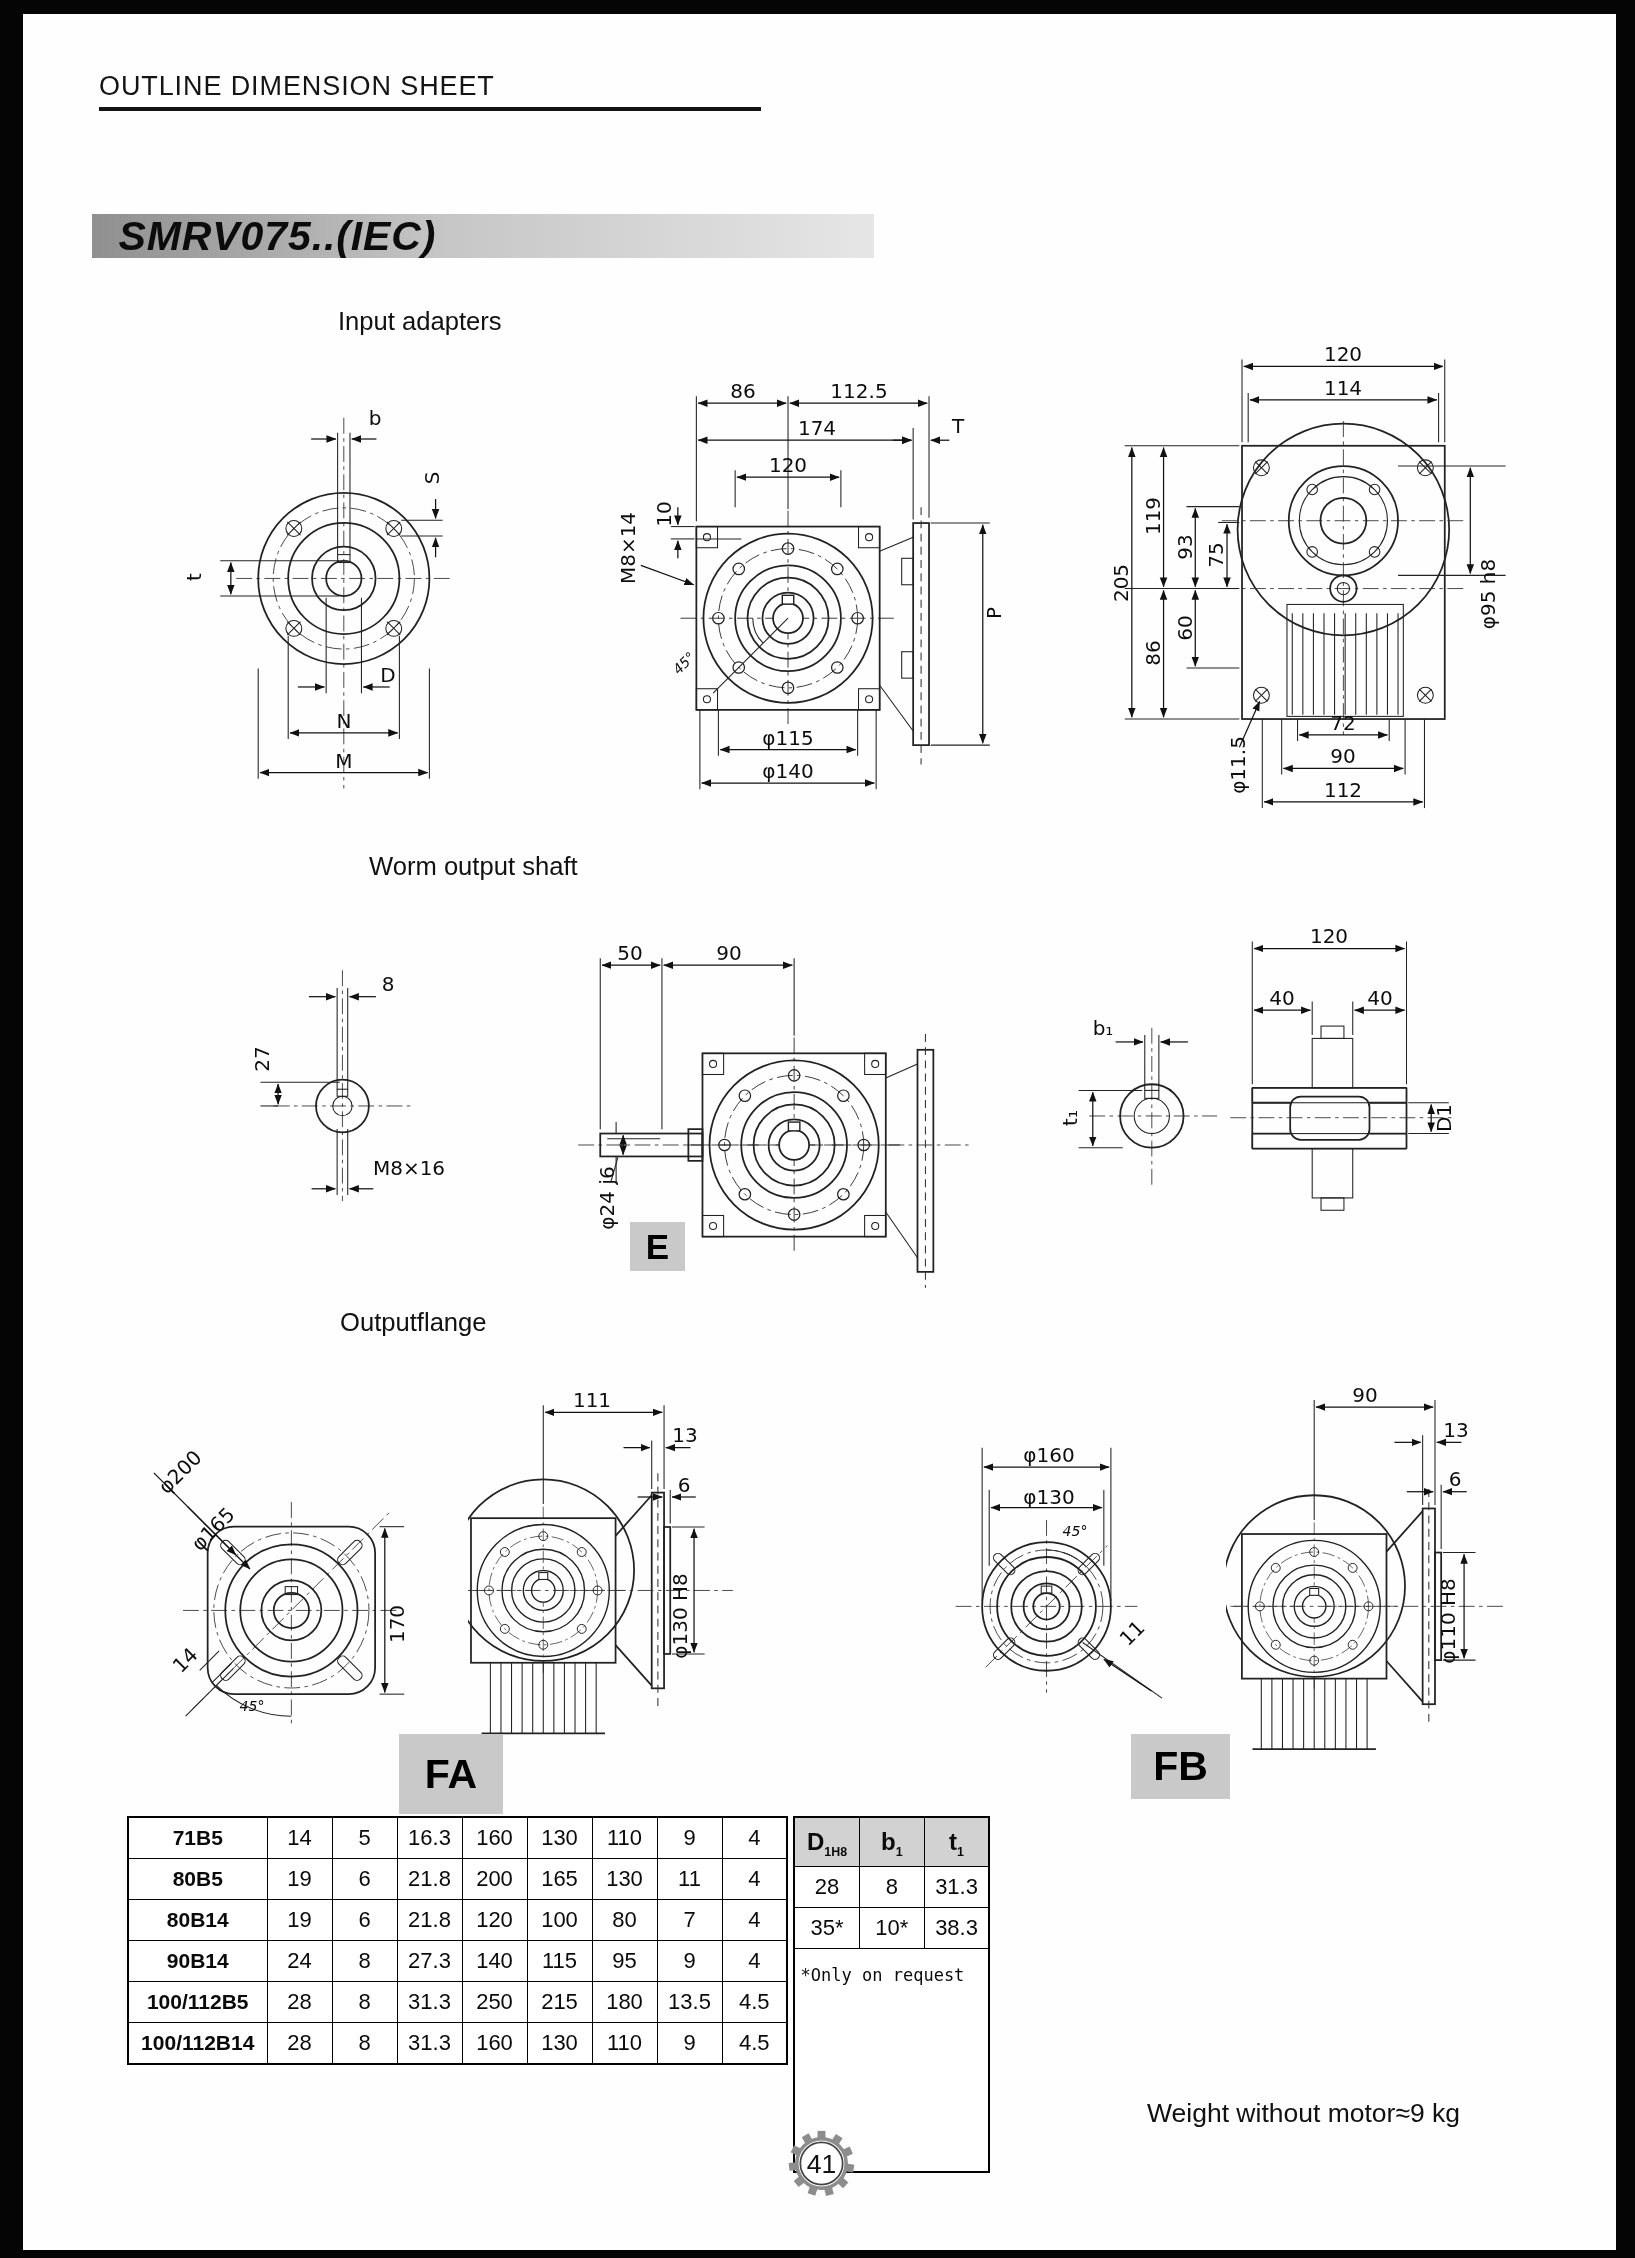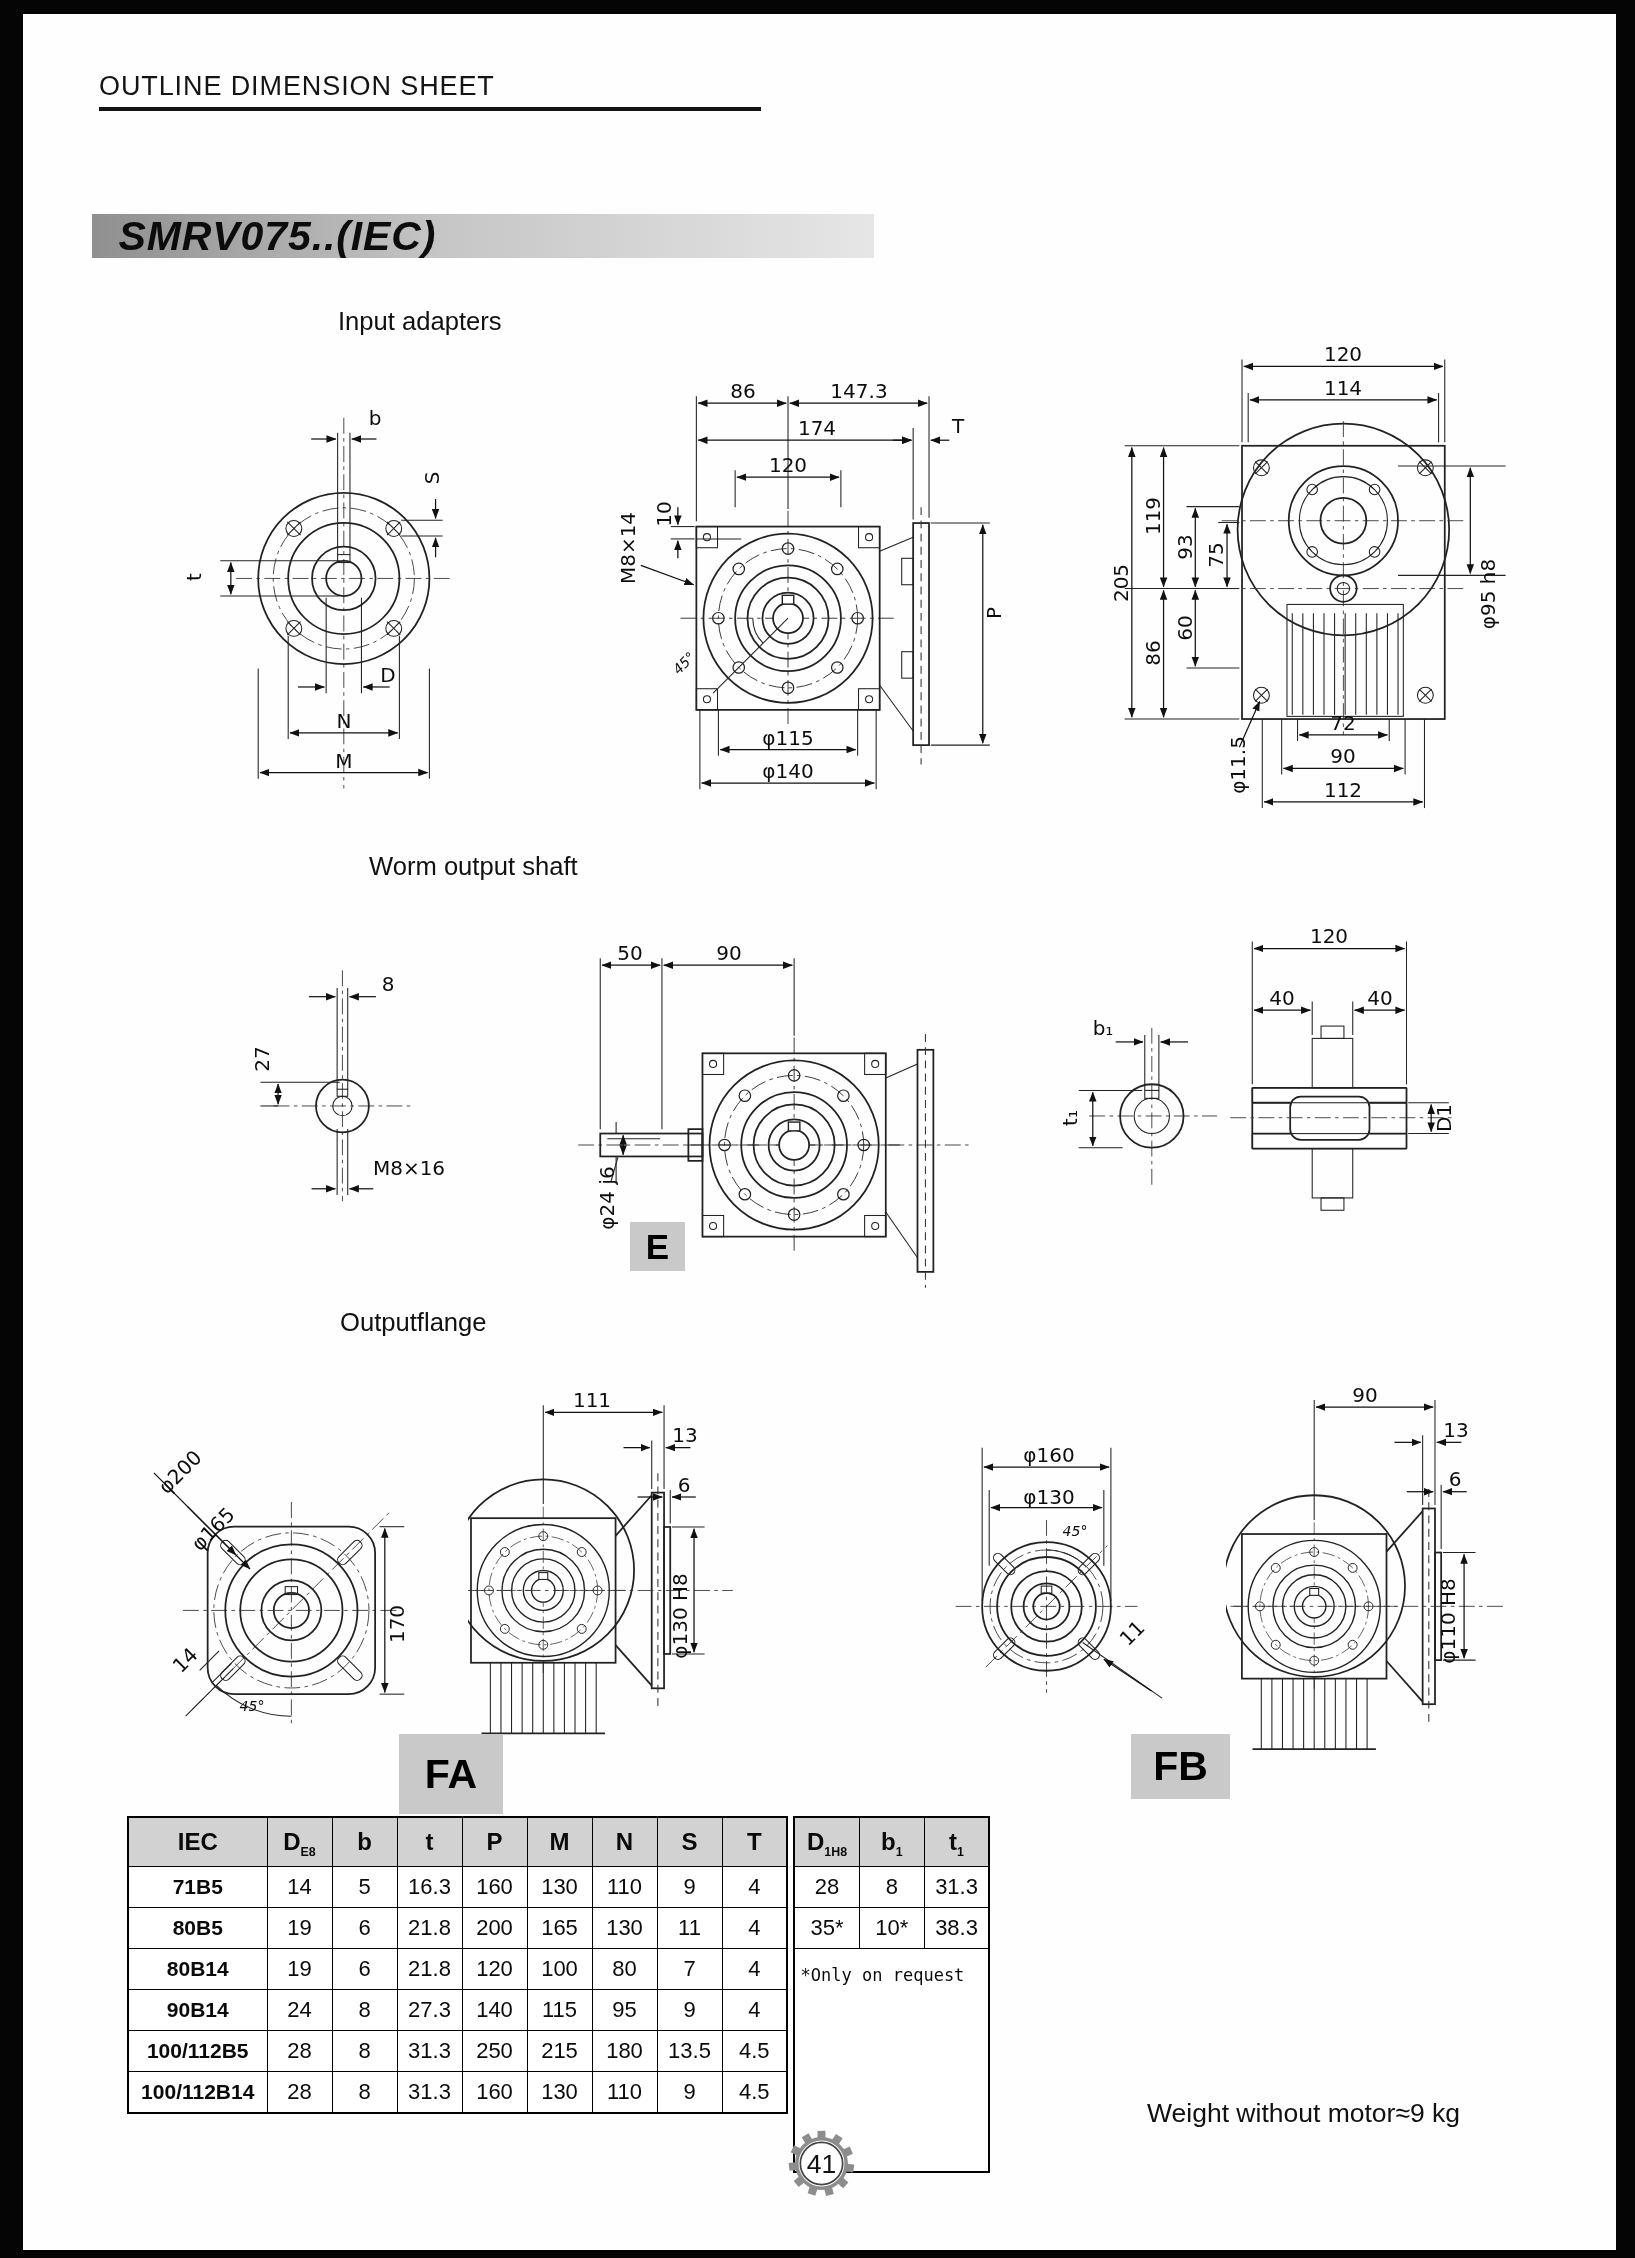--- a/index.html
+++ b/index.html
@@ -176,21 +176,21 @@
       <line class="th" x1="282" y1="380" x2="282" y2="432"></line>
       <line class="dim" marker-start="url(#ar)" marker-end="url(#ar)" x1="126" y1="425" x2="280" y2="425"></line>
       <line class="th" x1="103" y1="380" x2="103" y2="470"></line>
       <line class="th" x1="303" y1="380" x2="303" y2="470"></line>
       <line class="dim" marker-start="url(#ar)" marker-end="url(#ar)" x1="105" y1="463" x2="301" y2="463"></line>
       <line class="th" x1="365" y1="168" x2="432" y2="168"></line>
       <line class="th" x1="365" y1="420" x2="432" y2="420"></line>
       <line class="dim" marker-start="url(#ar)" marker-end="url(#ar)" x1="424" y1="170" x2="424" y2="418"></line>
     </svg>
     <span class="dl" style="left:134px;top:16px">86</span>
-    <span class="dl" style="left:250px;top:16px">147.3</span>
+    <span class="dl" style="left:250px;top:16px">112.5</span>
     <span class="dl" style="left:208px;top:53px">174</span>
     <span class="dl" style="left:349px;top:51px">T</span>
     <span class="dl" style="left:179px;top:90px">120</span>
     <span class="dl r90" style="left:55px;top:139px">10</span>
     <span class="dl r90" style="left:19.4px;top:173px">M8×14</span>
     <span class="dl r90" style="left:385px;top:238px">P</span>
     <span class="dl r45 sm" style="left:75px;top:288px">45°</span>
     <span class="dl" style="left:179px;top:363px">φ115</span>
     <span class="dl" style="left:179px;top:396px">φ140</span>
   </div>
@@ -550,31 +550,20 @@
           <col style="width:65px">
           <col style="width:65px">
           <col style="width:65px">
         <col style="width:65px">
           <col style="width:65px">
           <col style="width:65px">
           <col style="width:65px">
           <col style="width:65px">
       </colgroup>
       <tbody>
-          <tr>
-        <th><span>IEC</span></th>
-        <th><span>D</span><span class="subhdr">E8</span></th>
-        <th><span>b</span></th>
-        <th><span>t</span></th>
-        <th><span>P</span></th>
-        <th><span>M</span></th>
-        <th><span>N</span></th>
-        <th><span>S</span></th>
-        <th><span>T</span></th>
-      </tr>
       <tr>
         <td class="rowhdr">71B5</td>
         <td>14</td>
         <td>5</td>
         <td>16.3</td>
         <td>160</td>
         <td>130</td>
         <td>110</td>
         <td>9</td>
         <td>4</td>

